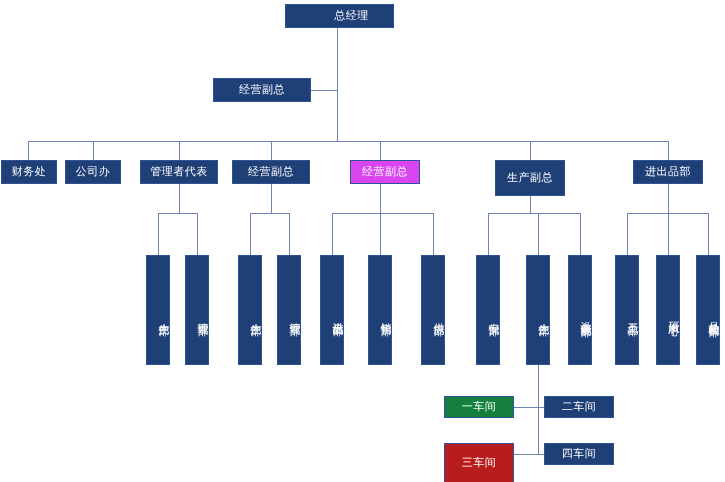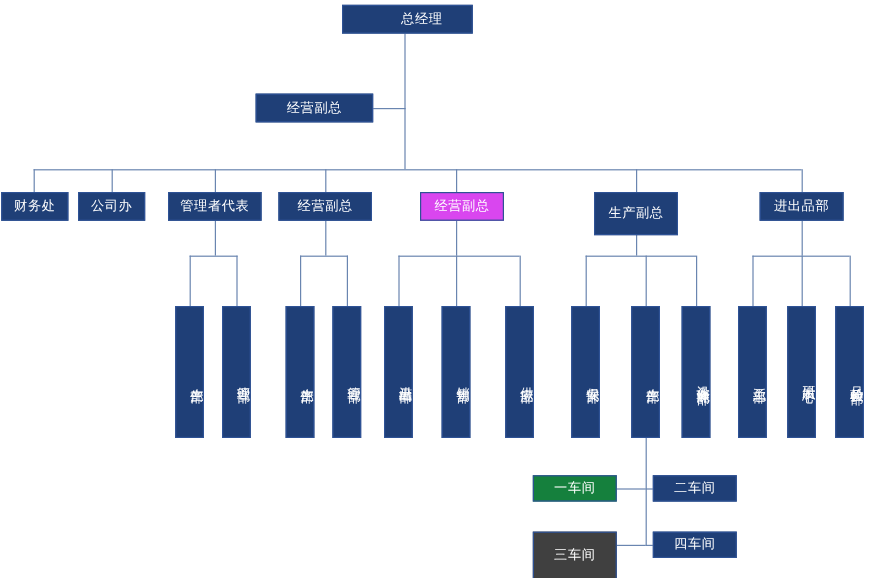--- a/index.html
+++ b/index.html
@@ -108,16 +108,16 @@
       <div class="node vertical" style="left: 368px; top: 255px; width: 24px; height: 110px; background: rgb(31, 63, 119); border-color: rgb(46, 82, 149); color: rgb(255, 255, 255);">销售部</div>
       <div class="node vertical" style="left: 421px; top: 255px; width: 24px; height: 110px; background: rgb(31, 63, 119); border-color: rgb(46, 82, 149); color: rgb(255, 255, 255);">供应部</div>
       <div class="node vertical" style="left: 476px; top: 255px; width: 24px; height: 110px; background: rgb(31, 63, 119); border-color: rgb(46, 82, 149); color: rgb(255, 255, 255);">安保部</div>
       <div class="node vertical" style="left: 526px; top: 255px; width: 24px; height: 110px; background: rgb(31, 63, 119); border-color: rgb(46, 82, 149); color: rgb(255, 255, 255);">生产部</div>
       <div class="node vertical" style="left: 568px; top: 255px; width: 24px; height: 110px; background: rgb(31, 63, 119); border-color: rgb(46, 82, 149); color: rgb(255, 255, 255);">设备能源部</div>
       <div class="node vertical" style="left: 615px; top: 255px; width: 24px; height: 110px; background: rgb(31, 63, 119); border-color: rgb(46, 82, 149); color: rgb(255, 255, 255);">总工部</div>
       <div class="node vertical" style="left: 656px; top: 255px; width: 24px; height: 110px; background: rgb(31, 63, 119); border-color: rgb(46, 82, 149); color: rgb(255, 255, 255);">研发中心</div>
       <div class="node vertical" style="left: 696px; top: 255px; width: 24px; height: 110px; background: rgb(31, 63, 119); border-color: rgb(46, 82, 149); color: rgb(255, 255, 255);">品质检验部</div>
       <div class="node" style="left: 444px; top: 396px; width: 70px; height: 22px; background: #15803d; border-color: rgb(46, 82, 149); color: rgb(255, 255, 255);">一车间</div>
       <div class="node" style="left: 544px; top: 396px; width: 70px; height: 22px; background: rgb(31, 63, 119); border-color: rgb(46, 82, 149); color: rgb(255, 255, 255);">二车间</div>
-      <div class="node" style="left: 444px; top: 443px; width: 70px; height: 40px; background: #404040; border-color: rgb(46, 82, 149); color: rgb(255, 255, 255);">三车间</div>
+      <div class="node" style="left: 444px; top: 443px; width: 70px; height: 40px; background: #b91c1c; border-color: rgb(46, 82, 149); color: rgb(255, 255, 255);">三车间</div>
       <div class="node" style="left: 544px; top: 443px; width: 70px; height: 22px; background: rgb(31, 63, 119); border-color: rgb(46, 82, 149); color: rgb(255, 255, 255);">四车间</div>
     </div>
 </div>
 
 </body></html>

